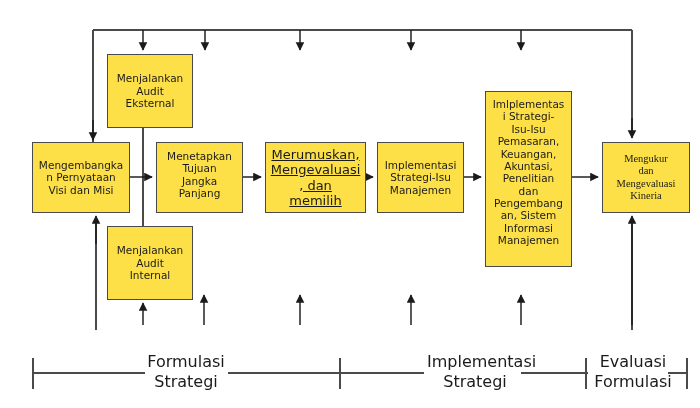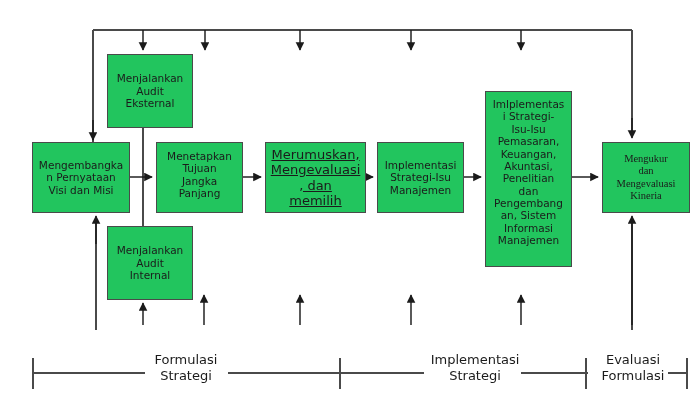--- a/index.html
+++ b/index.html
@@ -14,21 +14,21 @@
   #diagram-root{
     position:absolute;left:0;top:0;width:700px;height:408px;
   }
   svg.layer{
     position:absolute;left:0;top:0;width:700px;height:408px;
     overflow:visible;
   }
   .node{
     position:absolute;
     border:1.3px solid #4a4a4a;
-    background:#22c55e;
+    background:#fde047;
     box-sizing:border-box;
     display:flex;
     align-items:center;
     justify-content:flex-end;
     text-align:center;
     overflow:hidden;
     z-index:3;
   }
   .node .label{
     display:block;
@@ -49,21 +49,21 @@
   #node-audit-int   {left:107px;top:226px; width:86px;  height:74px; font-size:10.5px;}
 
   
   #node-objectives, #node-implfunc { align-items:flex-start; }
   #node-objectives .label { padding-top:7px; }
   #node-implfunc .label { padding-top:6px; }
 
   .phase-label{
     position:absolute;
     text-align:center;
-    font-size:13px;
+    font-size:16px;
     line-height:1.22;
     white-space:pre-line;
     z-index:3;
     color:#1b1b1b;
   }
   #phase-formulasi{left:138px; top:352px; width:96px;}
   #phase-implementasi{left:427px;top:352px; width:96px;}
   #phase-evaluasi{left:590px; top:352px; width:86px;}
 </style>
 </head>

